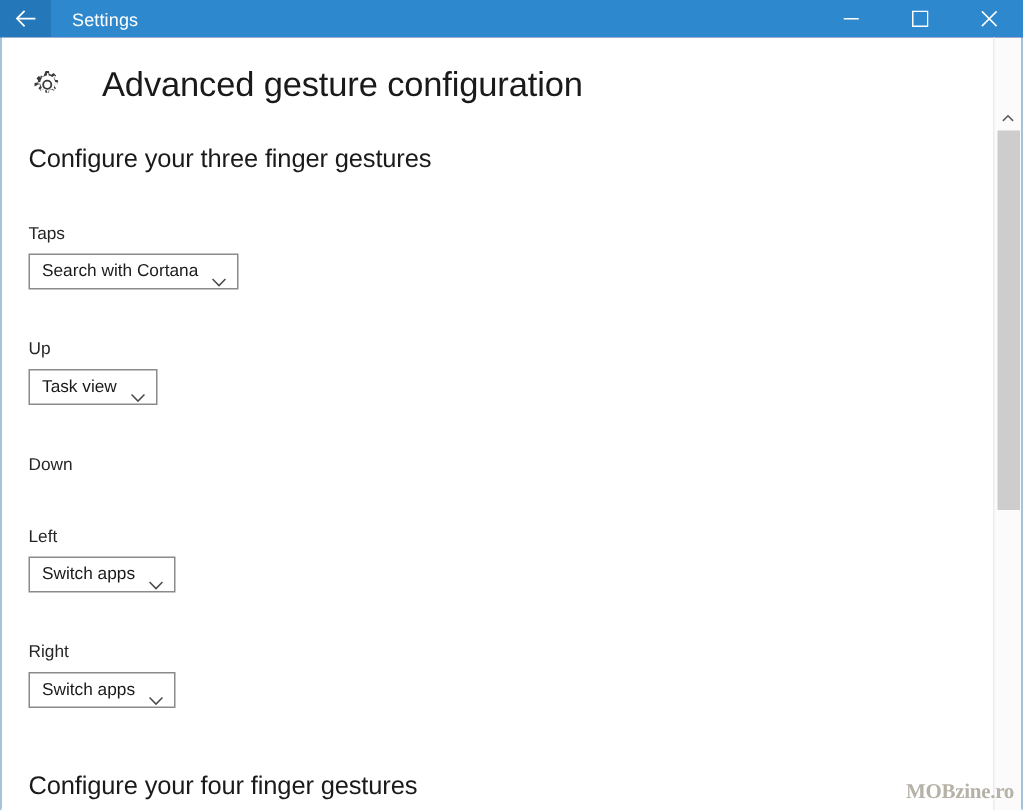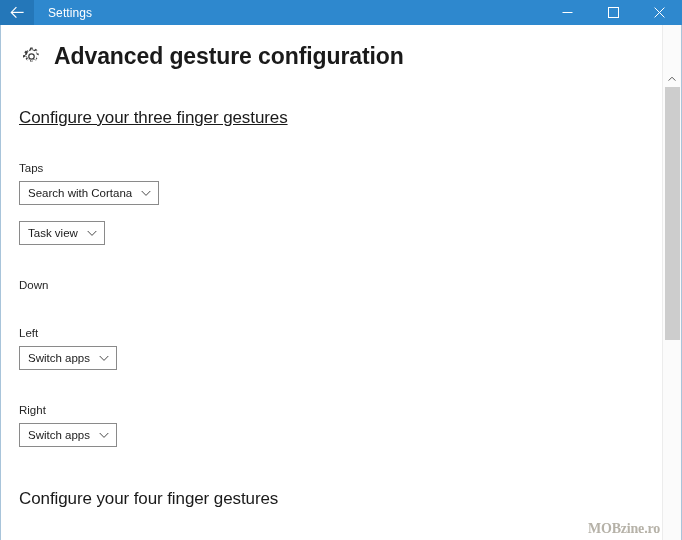--- a/index.html
+++ b/index.html
@@ -105,54 +105,54 @@
   }
   .gear-icon {
     width: 24px;
     height: 24px;
     flex: 0 0 auto;
     display: flex;
     align-items: center;
     justify-content: center;
   }
   .page-title {
-    margin-left: 11px;
+    margin-left: 25px;
     font-size: 23px;
-    font-weight: 700;
+    font-weight: 400;
     color: #1a1a1a;
     letter-spacing: -0.1px;
     line-height: 28px;
   }
 
   .section {
     padding-left: 18px;
   }
   .section-heading {
     font-size: 17px;
     font-weight: 400;
     color: #1a1a1a;
     letter-spacing: -0.1px;
   }
-  .section-heading.first { margin-top: 38px; text-decoration: underline; }
+  .section-heading.first { margin-top: 26px; }
   .section-heading.second { margin-top: 42px; }
 
   .field {
     margin-top: 16px;
   }
   .field-label {
     font-size: 11.5px;
     color: #262626;
     line-height: 15px;
     margin-bottom: 5px;
     margin-top: 33px;
   }
 
   .combo {
     display: inline-flex;
-    align-items: center;
+    align-items: flex-end;
     justify-content: space-between;
     height: 24px;
     box-sizing: border-box;
     border: 1px solid #8a8a8a;
     background: #ffffff;
     padding: 0 7px 0 8px;
     cursor: pointer;
     user-select: none;
   }
   .combo-value {
@@ -197,21 +197,21 @@
     top: 62px;
     width: 15px;
     height: 253px;
     background: #cdcdcd;
     cursor: pointer;
   }
 
   
   .watermark {
     position: absolute;
-    right: 22px;
+    right: 6px;
     bottom: 3px;
     font-family: "Liberation Serif", serif;
     font-size: 14px;
     font-weight: bold;
     color: #b6b2a8;
     letter-spacing: -0.2px;
     text-shadow: 0 1px 0 rgba(255,255,255,0.85);
     pointer-events: none;
   }
 </style>
@@ -281,20 +281,21 @@
           <span class="combo-value">Search with Cortana</span>
           <span class="combo-chevron">
             <svg width="10" height="7" viewBox="0 0 10 7">
               <path d="M0.7 1 L5 5.4 L9.3 1" fill="none" stroke="#4a4a4a" stroke-width="1"></path>
             </svg>
           </span>
         </div>
       </div>
 
       <div class="field">
+        <div class="field-label">Up</div>
         <div class="combo">
           <span class="combo-value">Task view</span>
           <span class="combo-chevron">
             <svg width="10" height="7" viewBox="0 0 10 7">
               <path d="M0.7 1 L5 5.4 L9.3 1" fill="none" stroke="#4a4a4a" stroke-width="1"></path>
             </svg>
           </span>
         </div>
       </div>
 

